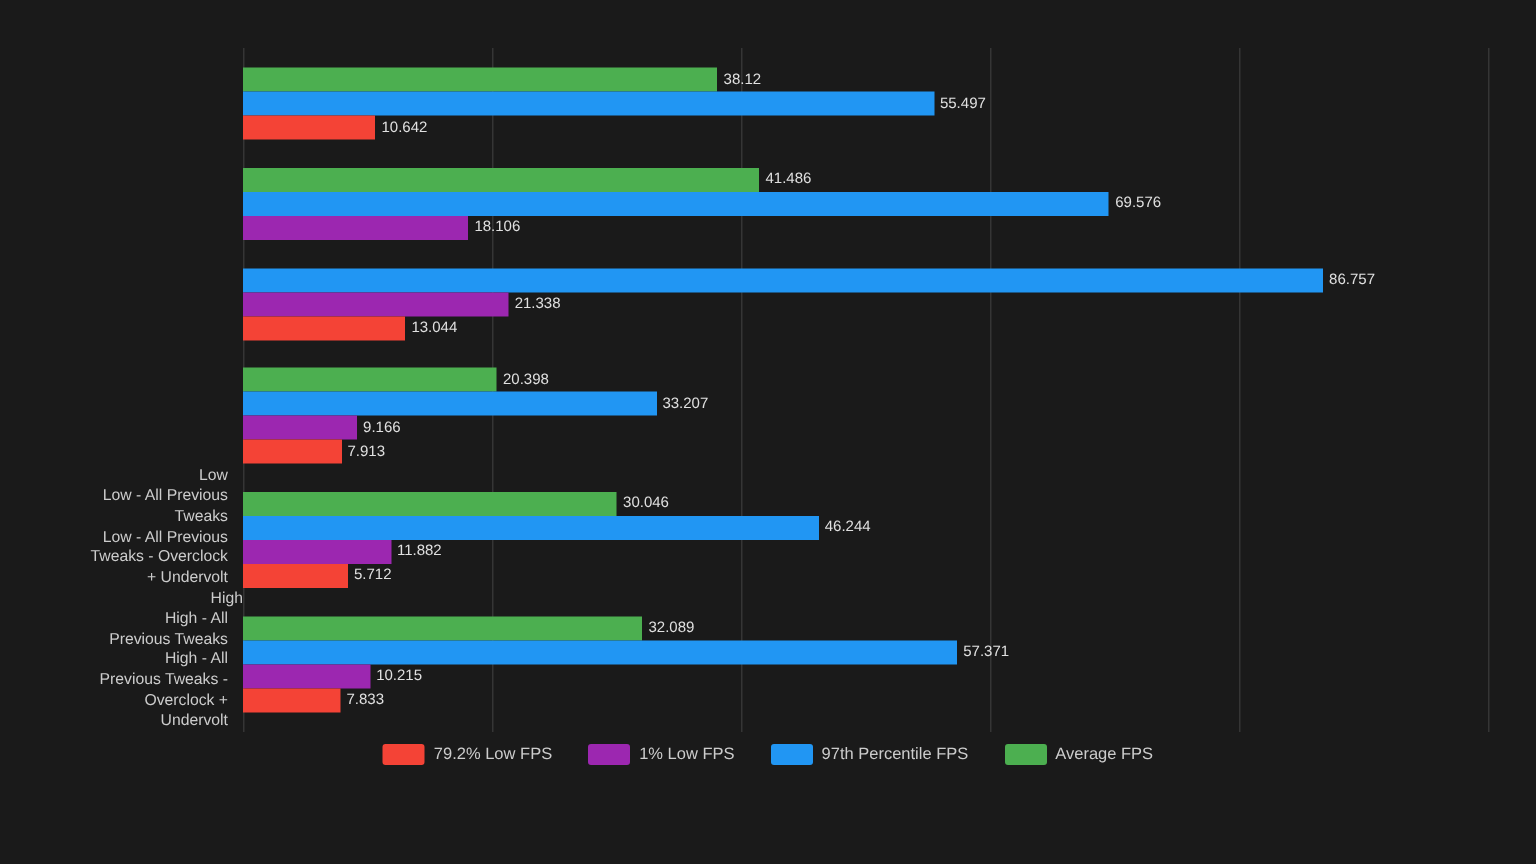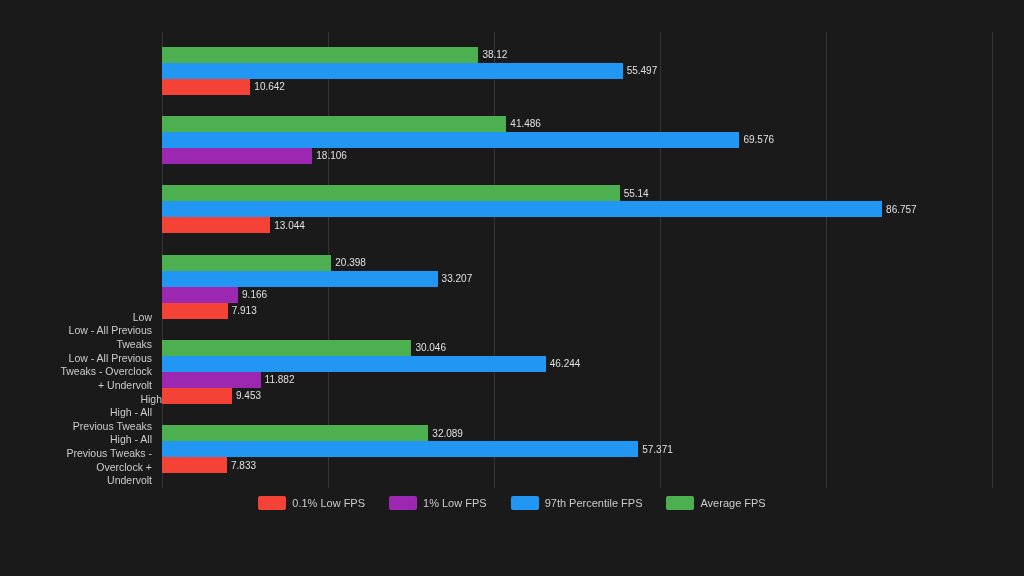--- a/index.html
+++ b/index.html
@@ -161,28 +161,28 @@
             <div class="bar" style="background: rgb(33, 150, 243); width: 69.576%;"></div>
             <span class="bar-label">69.576</span>
           </div>
           <div class="bar-row">
             <div class="bar" style="background: rgb(156, 39, 176); width: 18.106%;"></div>
             <span class="bar-label">18.106</span>
           </div>
         </div>
         <div class="group-rows">
           <div class="bar-row">
-            <div class="bar" style="background: rgb(76, 175, 80); width: 55.14%;"></div>
-            <span class="bar-label">55.14</span>
-          </div>
-          <div class="bar-row">
             <div class="bar" style="background: rgb(33, 150, 243); width: 86.757%;"></div>
             <span class="bar-label">86.757</span>
           </div>
           <div class="bar-row">
+            <div class="bar" style="background: rgb(156, 39, 176); width: 21.338%;"></div>
+            <span class="bar-label">21.338</span>
+          </div>
+          <div class="bar-row">
             <div class="bar" style="background: rgb(244, 67, 54); width: 13.044%;"></div>
             <span class="bar-label">13.044</span>
           </div>
         </div>
         <div class="group-rows">
           <div class="bar-row">
             <div class="bar" style="background: rgb(76, 175, 80); width: 20.398%;"></div>
             <span class="bar-label">20.398</span>
           </div>
           <div class="bar-row">
@@ -206,44 +206,48 @@
           <div class="bar-row">
             <div class="bar" style="background: rgb(33, 150, 243); width: 46.244%;"></div>
             <span class="bar-label">46.244</span>
           </div>
           <div class="bar-row">
             <div class="bar" style="background: rgb(156, 39, 176); width: 11.882%;"></div>
             <span class="bar-label">11.882</span>
           </div>
           <div class="bar-row">
             <div class="bar" style="background: rgb(244, 67, 54); width: 8.432%;"></div>
-            <span class="bar-label">9.453</span>
+            <span class="bar-label">5.712</span>
           </div>
         </div>
         <div class="group-rows">
           <div class="bar-row">
             <div class="bar" style="background: rgb(76, 175, 80); width: 32.089%;"></div>
             <span class="bar-label">32.089</span>
           </div>
           <div class="bar-row">
             <div class="bar" style="background: rgb(33, 150, 243); width: 57.371%;"></div>
             <span class="bar-label">57.371</span>
           </div>
           <div class="bar-row">
+            <div class="bar" style="background: rgb(156, 39, 176); width: 10.215%;"></div>
+            <span class="bar-label">10.215</span>
+          </div>
+          <div class="bar-row">
             <div class="bar" style="background: rgb(244, 67, 54); width: 7.833%;"></div>
             <span class="bar-label">7.833</span>
           </div>
         </div>
       </div>
   </div>
 
   <div class="legend" id="legend">
       <div class="legend-item">
         <div class="legend-swatch" style="background: rgb(244, 67, 54);"></div>
-        <span>0.1% Low FPS</span>
+        <span>79.2% Low FPS</span>
       </div>
       <div class="legend-item">
         <div class="legend-swatch" style="background: rgb(156, 39, 176);"></div>
         <span>1% Low FPS</span>
       </div>
       <div class="legend-item">
         <div class="legend-swatch" style="background: rgb(33, 150, 243);"></div>
         <span>97th Percentile FPS</span>
       </div>
       <div class="legend-item">

